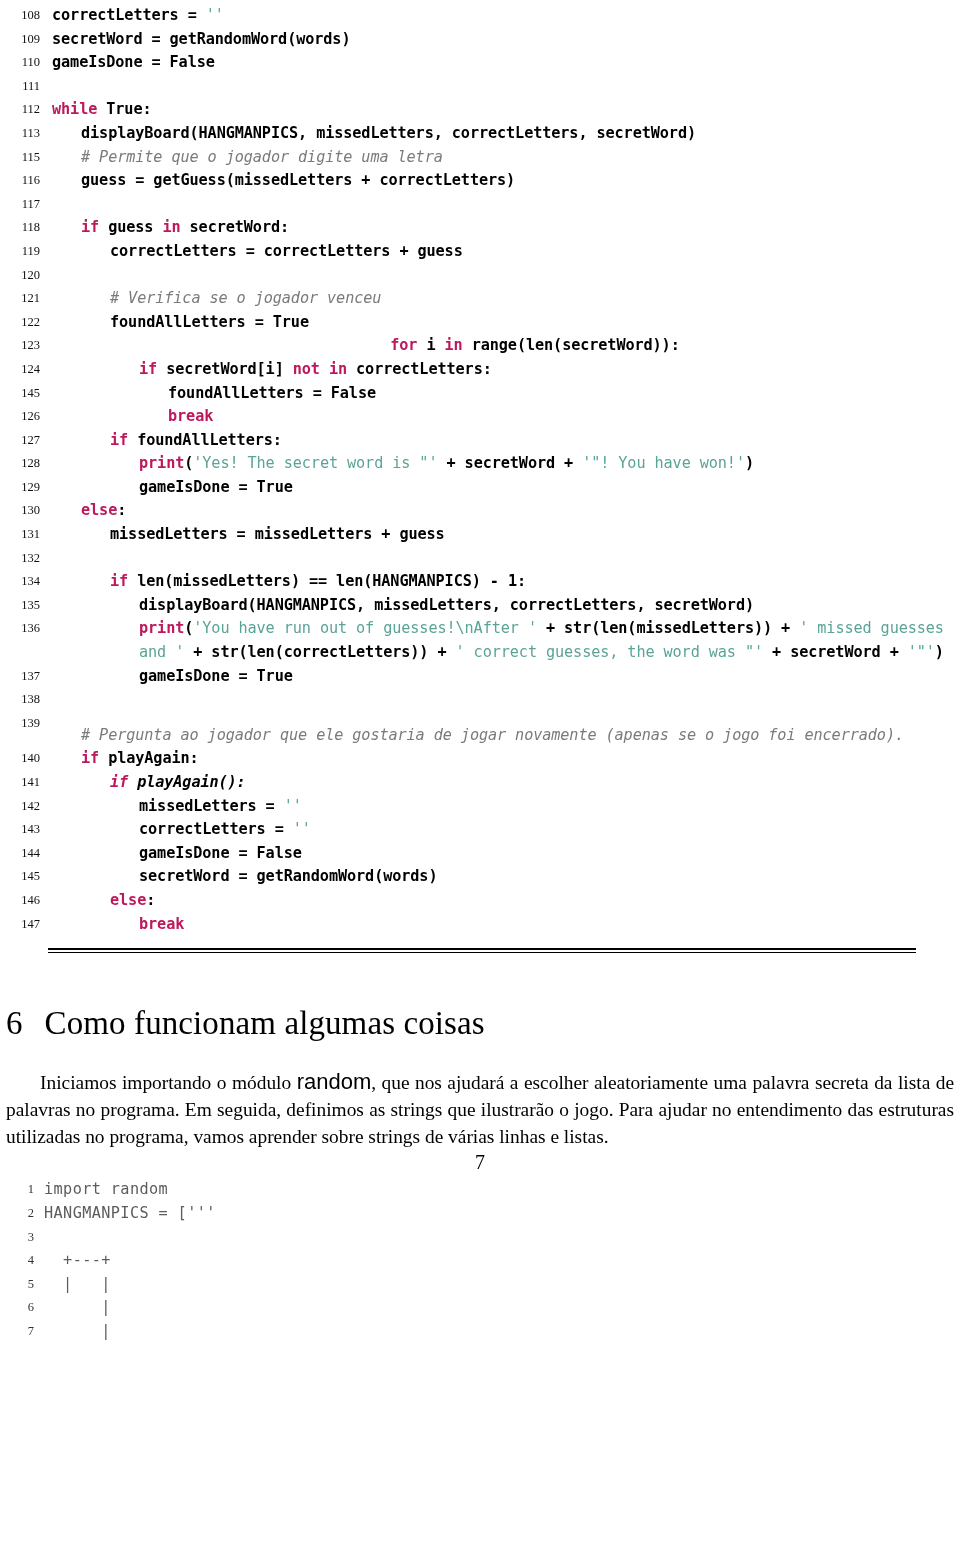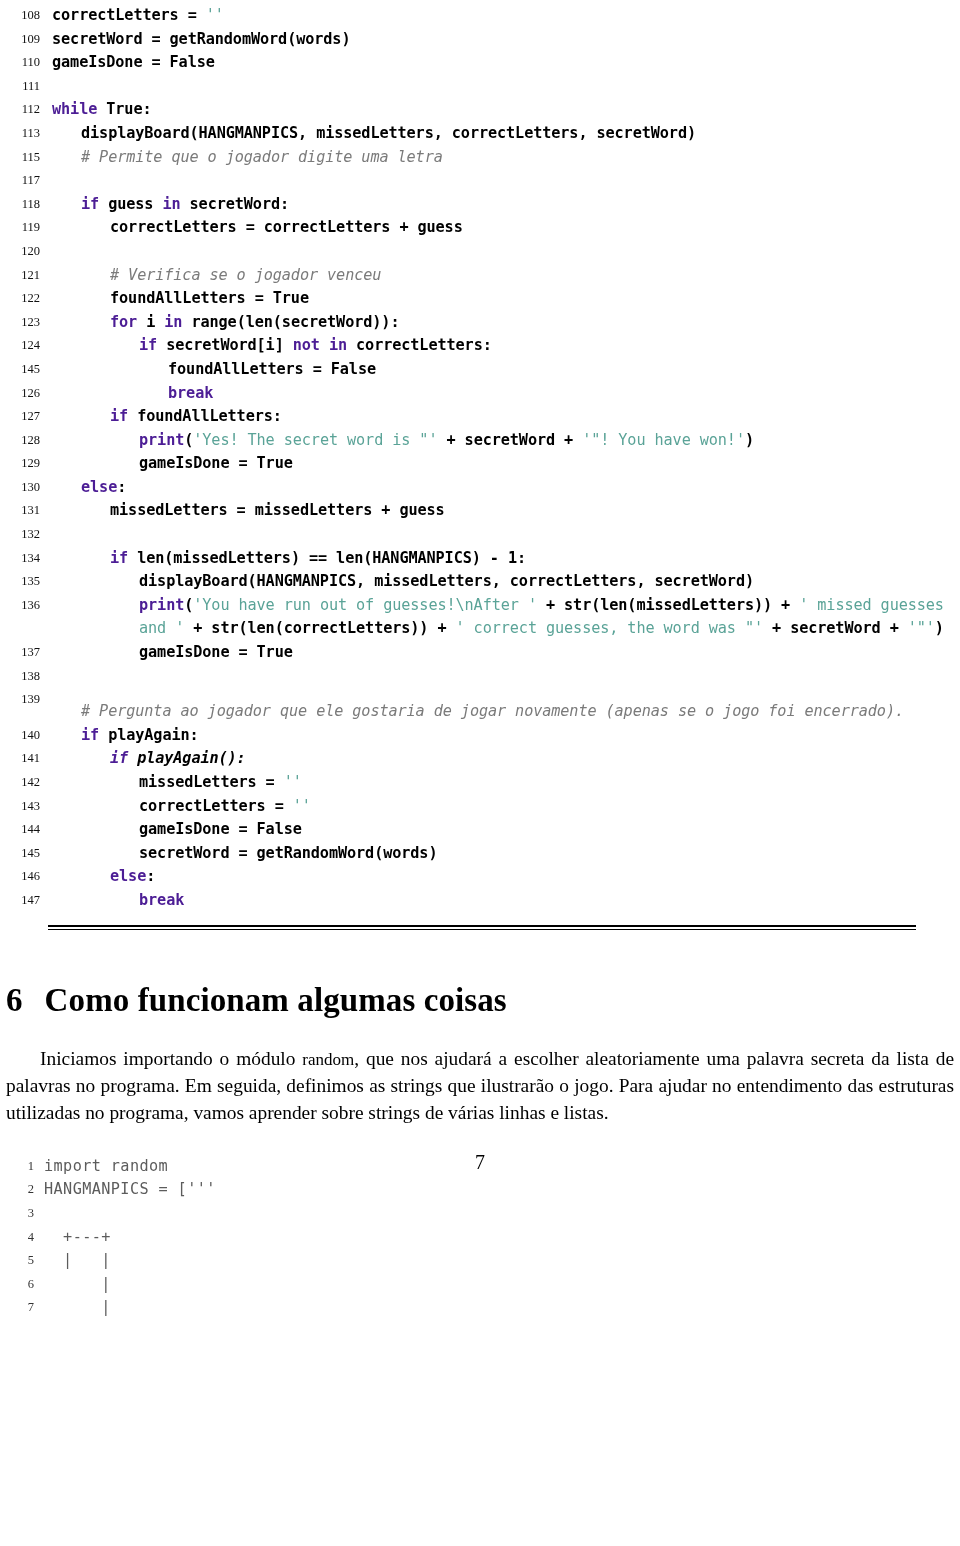--- a/index.html
+++ b/index.html
@@ -55,59 +55,59 @@
   }
   .codetext {
     flex: 1;
     white-space: pre-wrap;
     word-break: break-word;
     font-weight: bold;
     color: #000000;
     letter-spacing: -0.1px;
   }
 
-  .kw   { color: #4c1d95; font-weight: bold; }
+  .kw   { color: #be185d; font-weight: bold; }
   .str  { color: #5aa397; font-weight: normal; }
   .cmt  { color: #7a7a7a; font-weight: normal; font-style: italic; }
   .plain{ color: #000000; font-weight: bold; }
 
   
   .dblrule {
     margin: 12px 0 0 48px;
     width: 868px;
     border: 0;
     border-top: 2.2px solid #000;
     border-bottom: 1.2px solid #000;
     height: 2px;
     box-sizing: content-box;
   }
 
   
   .section {
     margin: 52px 0 0 6px;
     font-size: 33px;
     line-height: 1.15;
-    font-weight: bold;
+    font-weight: normal;
     font-family: "Liberation Serif", "DejaVu Serif", serif;
     letter-spacing: 0.1px;
   }
   .section .secnum { margin-right: 22px; }
 
   
   .para {
     margin: 26px 6px 0 6px;
     font-size: 19.4px;
     line-height: 26.8px;
     text-align: justify;
     text-indent: 34px;
     font-family: "Liberation Serif", "DejaVu Serif", serif;
   }
   .para .mono {
-    font-family: Liberation Serif, serif;
-    font-size: 17px;
+    font-family: Liberation Sans, sans-serif;
+    font-size: 22px;
   }
 
   
   .listing2 {
     margin-top: 28px;
   }
   .listing2 .code-line {
     font-size: 15.2px;
     line-height: 23.6px;
     min-height: 23.6px;
@@ -142,27 +142,28 @@
 <div class="page">
 
   <div class="listing" id="listing-main">
       <div class="code-line"><span class="lineno">108</span><span class="codetext" style="padding-left: 0px; text-indent: 0px;"><span class="plain">correctLetters = </span><span class="str">''</span></span></div>
       <div class="code-line"><span class="lineno">109</span><span class="codetext" style="padding-left: 0px; text-indent: 0px;"><span class="plain">secretWord = getRandomWord(words)</span></span></div>
       <div class="code-line"><span class="lineno">110</span><span class="codetext" style="padding-left: 0px; text-indent: 0px;"><span class="plain">gameIsDone = False</span></span></div>
       <div class="code-line"><span class="lineno">111</span><span class="codetext" style="padding-left: 0px; text-indent: 0px;">&nbsp;</span></div>
       <div class="code-line"><span class="lineno">112</span><span class="codetext" style="padding-left: 0px; text-indent: 0px;"><span class="kw">while</span><span class="plain"> True:</span></span></div>
       <div class="code-line"><span class="lineno">113</span><span class="codetext" style="padding-left: 29px; text-indent: 0px;"><span class="plain">displayBoard(HANGMANPICS, missedLetters, correctLetters, secretWord)</span></span></div>
       <div class="code-line"><span class="lineno">115</span><span class="codetext" style="padding-left: 29px; text-indent: 0px;"><span class="cmt"># Permite que o jogador digite uma letra</span></span></div>
+      <div class="code-line"><span class="lineno">116</span><span class="codetext" style="padding-left: 29px; text-indent: 0px;"><span class="plain">guess = getGuess(missedLetters + correctLetters)</span></span></div>
       <div class="code-line"><span class="lineno">117</span><span class="codetext" style="padding-left: 0px; text-indent: 0px;">&nbsp;</span></div>
       <div class="code-line"><span class="lineno">118</span><span class="codetext" style="padding-left: 29px; text-indent: 0px;"><span class="kw">if</span><span class="plain"> guess </span><span class="kw">in</span><span class="plain"> secretWord:</span></span></div>
       <div class="code-line"><span class="lineno">119</span><span class="codetext" style="padding-left: 58px; text-indent: 0px;"><span class="plain">correctLetters = correctLetters + guess</span></span></div>
       <div class="code-line"><span class="lineno">120</span><span class="codetext" style="padding-left: 0px; text-indent: 0px;">&nbsp;</span></div>
       <div class="code-line"><span class="lineno">121</span><span class="codetext" style="padding-left: 58px; text-indent: 0px;"><span class="cmt"># Verifica se o jogador venceu</span></span></div>
       <div class="code-line"><span class="lineno">122</span><span class="codetext" style="padding-left: 58px; text-indent: 0px;"><span class="plain">foundAllLetters = True</span></span></div>
-      <div class="code-line"><span class="lineno">123</span><span class="codetext" style="padding-left: 58px; text-indent: 0px;"><span class="kw">for</span><span class="plain"> i </span><span class="kw">in</span><span class="plain"> range(len(secretWord)):</span></span></div>
+      <div class="code-line"><span class="lineno">123</span><span class="codetext" style="padding-left: 58px; text-indent: 0px; text-align: center;"><span class="kw">for</span><span class="plain"> i </span><span class="kw">in</span><span class="plain"> range(len(secretWord)):</span></span></div>
       <div class="code-line"><span class="lineno">124</span><span class="codetext" style="padding-left: 87px; text-indent: 0px;"><span class="kw">if</span><span class="plain"> secretWord[i] </span><span class="kw">not in</span><span class="plain"> correctLetters:</span></span></div>
       <div class="code-line"><span class="lineno">145</span><span class="codetext" style="padding-left: 116px; text-indent: 0px;"><span class="plain">foundAllLetters = False</span></span></div>
       <div class="code-line"><span class="lineno">126</span><span class="codetext" style="padding-left: 116px; text-indent: 0px;"><span class="kw">break</span></span></div>
       <div class="code-line"><span class="lineno">127</span><span class="codetext" style="padding-left: 58px; text-indent: 0px;"><span class="kw">if</span><span class="plain"> foundAllLetters:</span></span></div>
       <div class="code-line"><span class="lineno">128</span><span class="codetext" style="padding-left: 87px; text-indent: 0px;"><span class="kw">print</span><span class="plain">(</span><span class="str">'Yes! The secret word is "'</span><span class="plain"> + secretWord + </span><span class="str">'"! You have won!'</span><span class="plain">)</span></span></div>
       <div class="code-line"><span class="lineno">129</span><span class="codetext" style="padding-left: 87px; text-indent: 0px;"><span class="plain">gameIsDone = True</span></span></div>
       <div class="code-line"><span class="lineno">130</span><span class="codetext" style="padding-left: 29px; text-indent: 0px;"><span class="kw">else</span><span class="plain">:</span></span></div>
       <div class="code-line"><span class="lineno">131</span><span class="codetext" style="padding-left: 58px; text-indent: 0px;"><span class="plain">missedLetters = missedLetters + guess</span></span></div>
       <div class="code-line"><span class="lineno">132</span><span class="codetext" style="padding-left: 0px; text-indent: 0px;">&nbsp;</span></div>
       <div class="code-line"><span class="lineno">134</span><span class="codetext" style="padding-left: 58px; text-indent: 0px;"><span class="kw">if</span><span class="plain"> len(missedLetters) == len(HANGMANPICS) - 1:</span></span></div>

